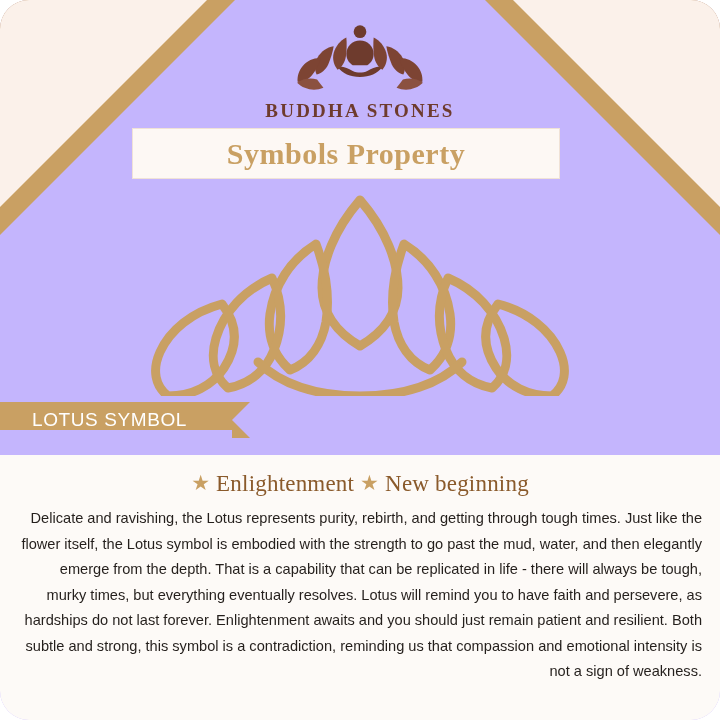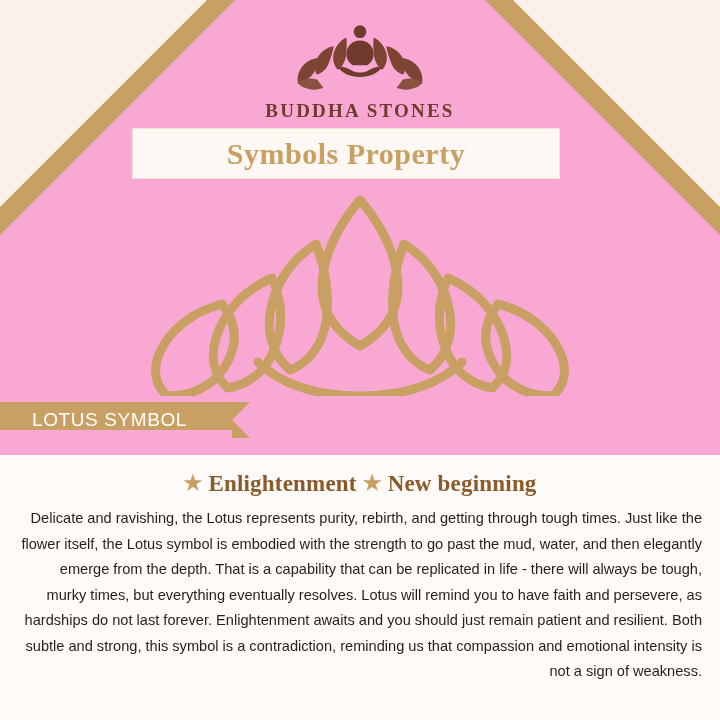--- a/index.html
+++ b/index.html
@@ -10,22 +10,23 @@
     width: 720px;
     height: 720px;
     font-family: "Liberation Sans", sans-serif;
     background: #ffffff;
     overflow: hidden;
   }
   .page {
     position: relative;
     width: 720px;
     height: 720px;
-    background: #f9a8d4;
+    background: #c4b5fd;
     overflow: hidden;
+    border-radius: 29px;
   }
 
   
   .corner-tl {
     position: absolute;
     top: 0;
     left: 0;
     width: 0;
     height: 0;
     border-top: 235px solid #c9a063;
@@ -160,21 +161,21 @@
     width: 720px;
     height: 265px;
     background: #fdfaf7;
     z-index: 5;
   }
   .subtitle {
     margin: 16px 0 0 0;
     text-align: center;
     font-family: "Liberation Serif", serif;
     font-size: 23px;
-    font-weight: bold;
+    font-weight: normal;
     color: #8a5a2b;
     letter-spacing: 0.2px;
   }
   .subtitle .star {
     color: #c9a063;
     font-size: 21px;
     vertical-align: 1px;
   }
   .paragraph {
     margin: 9px 18px 0 18px;

